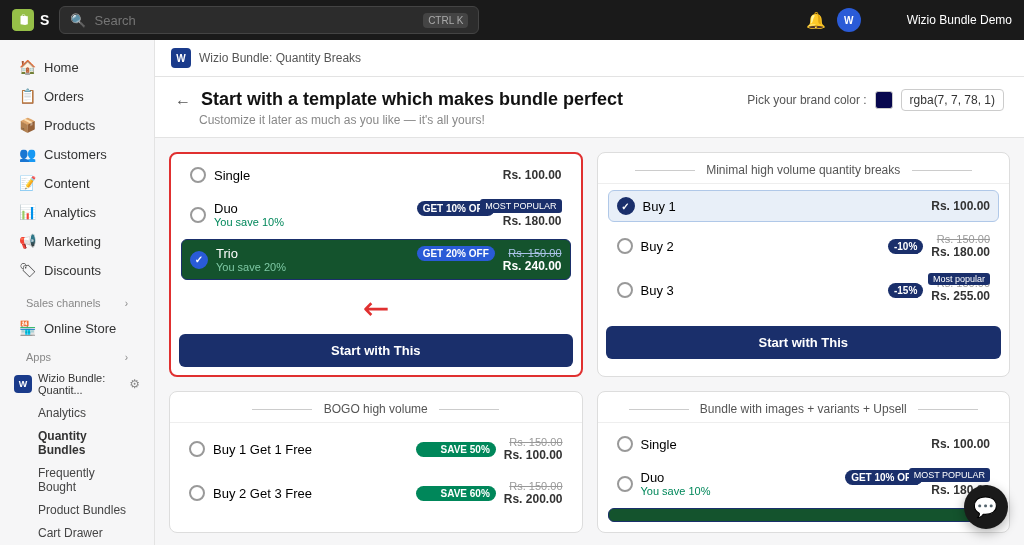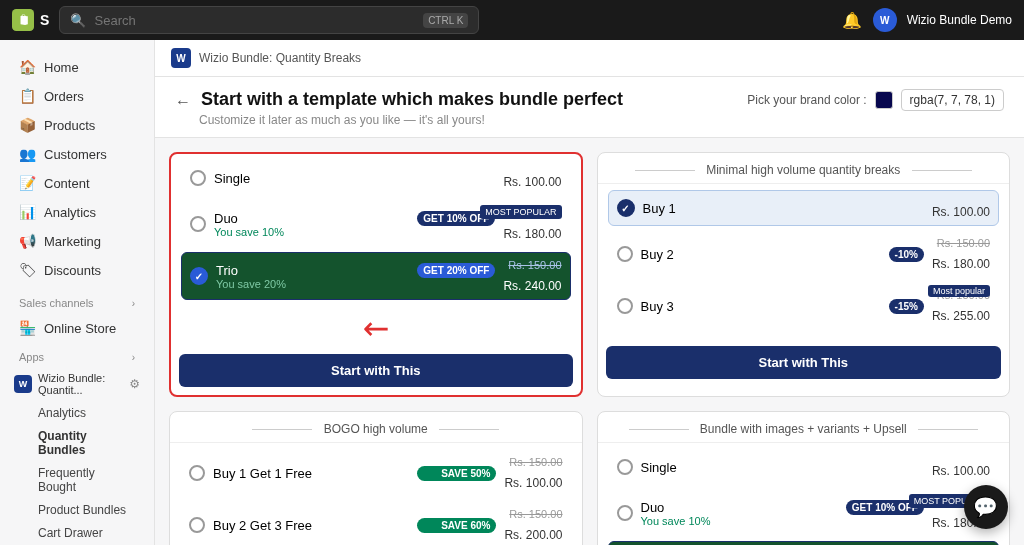--- a/index.html
+++ b/index.html
@@ -7,31 +7,31 @@
 
     
     .top-nav { background: #1a1a1a; height: 40px; display: flex; align-items: center; padding: 0 12px; gap: 10px; }
     .shopify-logo { display: flex; align-items: center; gap: 6px; color: white; font-weight: 600; font-size: 14px; }
     .shopify-logo .bag-icon { width: 22px; height: 22px; }
     .search-bar { flex: 1; max-width: 420px; background: #2c2c2c; border-radius: 6px; border: 1px solid #444; display: flex; align-items: center; padding: 0 10px; gap: 8px; color: #aaa; font-size: 13px; height: 28px; }
     .search-bar input { background: transparent; border: none; outline: none; color: #ccc; font-size: 13px; flex: 1; }
     .ctrl-k { background: #444; border-radius: 4px; padding: 2px 5px; font-size: 10px; color: #aaa; }
     .nav-right { margin-left: auto; display: flex; align-items: center; gap: 10px; color: #ccc; }
     .avatar-badge { background: #2a5bd7; border-radius: 50%; width: 24px; height: 24px; display: flex; align-items: center; justify-content: center; color: white; font-size: 10px; font-weight: 700; }
-    .store-name { color: white; font-size: 12px; }
+    .store-name { color: white; font-size: 12px; margin-left: 36px; }
 
     
     .app-body { display: flex; flex: 1; overflow: hidden; }
 
     
     .sidebar { width: 155px; background: #f6f6f7; border-right: 1px solid #e3e3e3; padding: 8px 0; overflow-y: auto; flex-shrink: 0; }
     .sidebar-section { padding: 4px 0; }
     .sidebar-item { display: flex; align-items: center; gap: 8px; padding: 6px 14px; cursor: pointer; color: #333; font-size: 13px; border-radius: 6px; margin: 1px 6px; }
     .sidebar-item .icon { width: 16px; height: 16px; display: flex; align-items: center; justify-content: center; font-size: 14px; }
-    .sidebar-divider-label { padding: 8px 19px 4px; font-size: 11px; color: #888; font-weight: 500; display: flex; align-items: center; justify-content: space-between; text-align: right; }
+    .sidebar-divider-label { padding: 8px 26px 4px; font-size: 11px; color: #888; font-weight: 500; display: flex; align-items: center; justify-content: space-between; text-align: right; }
     .sidebar-sub-item { padding: 4px 14px 4px 14px; font-size: 12px; color: #444; cursor: pointer; margin: 1px 6px; border-radius: 5px; }
     .sidebar-sub-item.active { color: #333; font-weight: 500; }
 
     
     .main { flex: 1; overflow-y: auto; background: #f6f6f7; }
 
     
     .breadcrumb-bar { background: white; border-bottom: 1px solid #e3e3e3; padding: 8px 16px; display: flex; align-items: center; gap: 8px; font-size: 12px; color: #555; }
     .w-badge { width: 20px; height: 20px; background: #1a3b8b; border-radius: 4px; display: flex; align-items: center; justify-content: center; color: white; font-size: 10px; font-weight: 700; }
     .page-title { font-size: 18px; font-weight: 700; color: #111; }
@@ -55,21 +55,21 @@
     .radio-circle { width: 16px; height: 16px; border-radius: 50%; border: 2px solid #999; flex-shrink: 0; display: flex; align-items: center; justify-content: center; }
     .check-circle { width: 18px; height: 18px; border-radius: 50%; background: #2a5bd7; border: 2px solid #2a5bd7; display: flex; align-items: center; justify-content: center; flex-shrink: 0; }
     .check-circle::after { content: '✓'; color: white; font-size: 10px; font-weight: 700; }
     .row-name { font-size: 13px; font-weight: 500; flex: 1; }
     .badge-pill { border-radius: 10px; padding: 2px 6px; font-size: 10px; font-weight: 600; }
     .badge-dark { background: #1a2f6b; color: white; }
     .badge-green { background: #00875a; color: white; padding-left: 24px; }
     .badge-most-popular { background: #1a2f6b; color: white; font-size: 9px; padding: 2px 5px; border-radius: 3px; position: absolute; right: 8px; top: 4px; }
     .price-col { text-align: right; font-size: 12px; }
     .price-original { text-decoration: line-through; color: #999; font-size: 11px; }
-    .price-current { color: #333; font-weight: 400; margin-top: 8px; }
+    .price-current { color: #333; font-weight: 700; }
     .price-current.white { color: white !important; }
     .save-text { font-size: 11px; color: #00875a; }
     .save-text.white { color: #7ec8a4 !important; }
 
     .start-btn { display: block; width: calc(100% - 16px); margin: 6px 8px 8px; background: #1a2f6b; color: white; border: none; border-radius: 6px; padding: 9px; font-size: 13px; font-weight: 600; cursor: pointer; text-align: center; }
 
     
     .chat-btn { position: fixed; bottom: 16px; right: 16px; width: 44px; height: 44px; background: #1a1a1a; border-radius: 50%; display: flex; align-items: center; justify-content: center; cursor: pointer; box-shadow: 0 4px 12px rgba(0,0,0,0.3); }
 
     .row-label-group { flex: 1; display: flex; flex-direction: column; }

